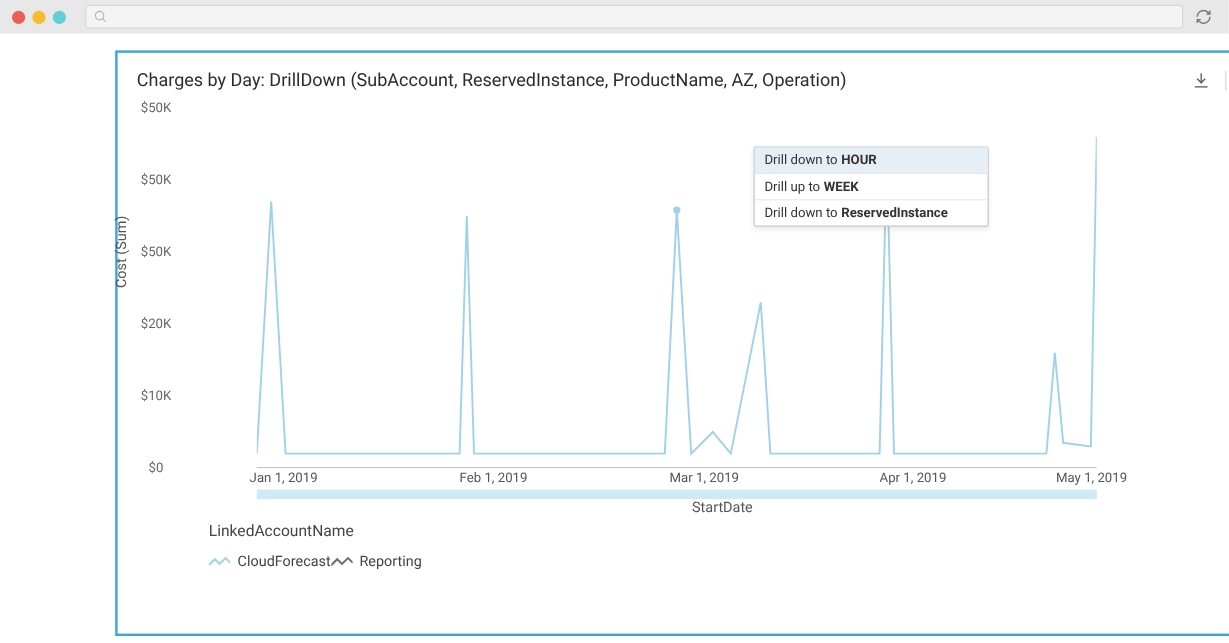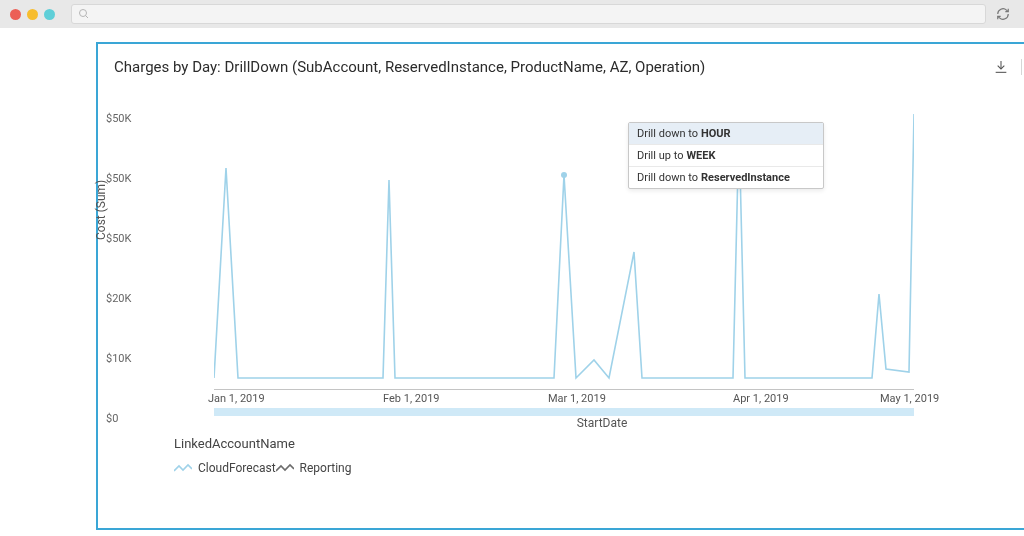--- a/index.html
+++ b/index.html
@@ -21,21 +21,21 @@
   .card-title { font-size: 15px; color: #2c2c2c; font-weight: 400; }
   .card-tools { margin-left: auto; display: flex; align-items: center; gap: 12px; }
   .card-tools svg { stroke: #555; }
   .card-tools .tool-sep { width: 1px; height: 16px; background: #d6d6d6; }
 
   
   .chart-wrap { position: relative; padding: 10px 20px 0 32px; }
   .y-label { position: absolute; left: -4px; top: 160px; transform: rotate(-90deg); transform-origin: left top; font-size: 12px; color: #555; }
   .plot { position: relative; margin-left: 84px; width: 700px; height: 300px; }
   .plot svg { position: absolute; inset: 0; }
-  .y-tick { position: absolute; right: 728px; width: 80px; text-align: left; font-size: 11px; color: #666; transform: translateY(-50%); margin-top: 28px; }
+  .y-tick { position: absolute; right: 744px; width: 80px; text-align: center; font-size: 11px; color: #666; transform: translateY(-50%); }
   .x-tick { position: absolute; top: 302px; font-size: 11px; color: #555; transform: translateX(-6px); white-space: nowrap; }
   .x-label { text-align: center; font-size: 12px; color: #555; margin-top: 26px; }
   .range-strip { position: absolute; left: 0; top: 318px; height: 8px; background: #cfe9f7; }
 
   
   .drill { position: absolute; left: 414px; top: 32px; width: 196px; border: 1px solid #c8c8c8; border-radius: 2px; background: #fff; font-size: 11px; color: #333; box-shadow: 0 2px 4px rgba(0,0,0,.08); }
   .drill-row { padding: 4px 8px; border-bottom: 1px solid #e9e9e9; display: flex; gap: 3px; }
   .drill-row:last-child { border-bottom: none; }
   .drill-row.sel { background: #e6eef6; }
   .b { font-weight: 700; }
@@ -111,21 +111,21 @@
           <line x1="700" y1="300" x2="700" y2="305"></line>
         </g>
         <path d="M0,288 L12,78 L24,288 L169,288 L175,90 L181,288 L340,288 L350,85 L362,288 L380,270 L395,288 L420,162 L428,288 L519,288 L525,36 L531,288 L658,288 L665,204 L672,279 L695,282 L700,24" fill="none" stroke="#9fd2e9" stroke-width="1.6"></path>
         <circle cx="350" cy="85" r="3" fill="#9fd2e9"></circle>
       </svg>
 
       <div class="range-strip" style="width:700px"></div>
 
       <div class="x-tick" style="left:0px">Jan 1, 2019</div>
       <div class="x-tick" style="left:175px">Feb 1, 2019</div>
-      <div class="x-tick" style="left:340px">Mar 1, 2019</div>
+      <div class="x-tick" style="left:350px">Mar 1, 2019</div>
       <div class="x-tick" style="left:525px">Apr 1, 2019</div>
       <div class="x-tick" style="left:672px">May 1, 2019</div>
 
       <div class="drill">
         <div class="drill-row sel">
           <span>Drill down to</span>
           <span class="b">HOUR</span>
         </div>
         <div class="drill-row">
           <span>Drill up to</span>

